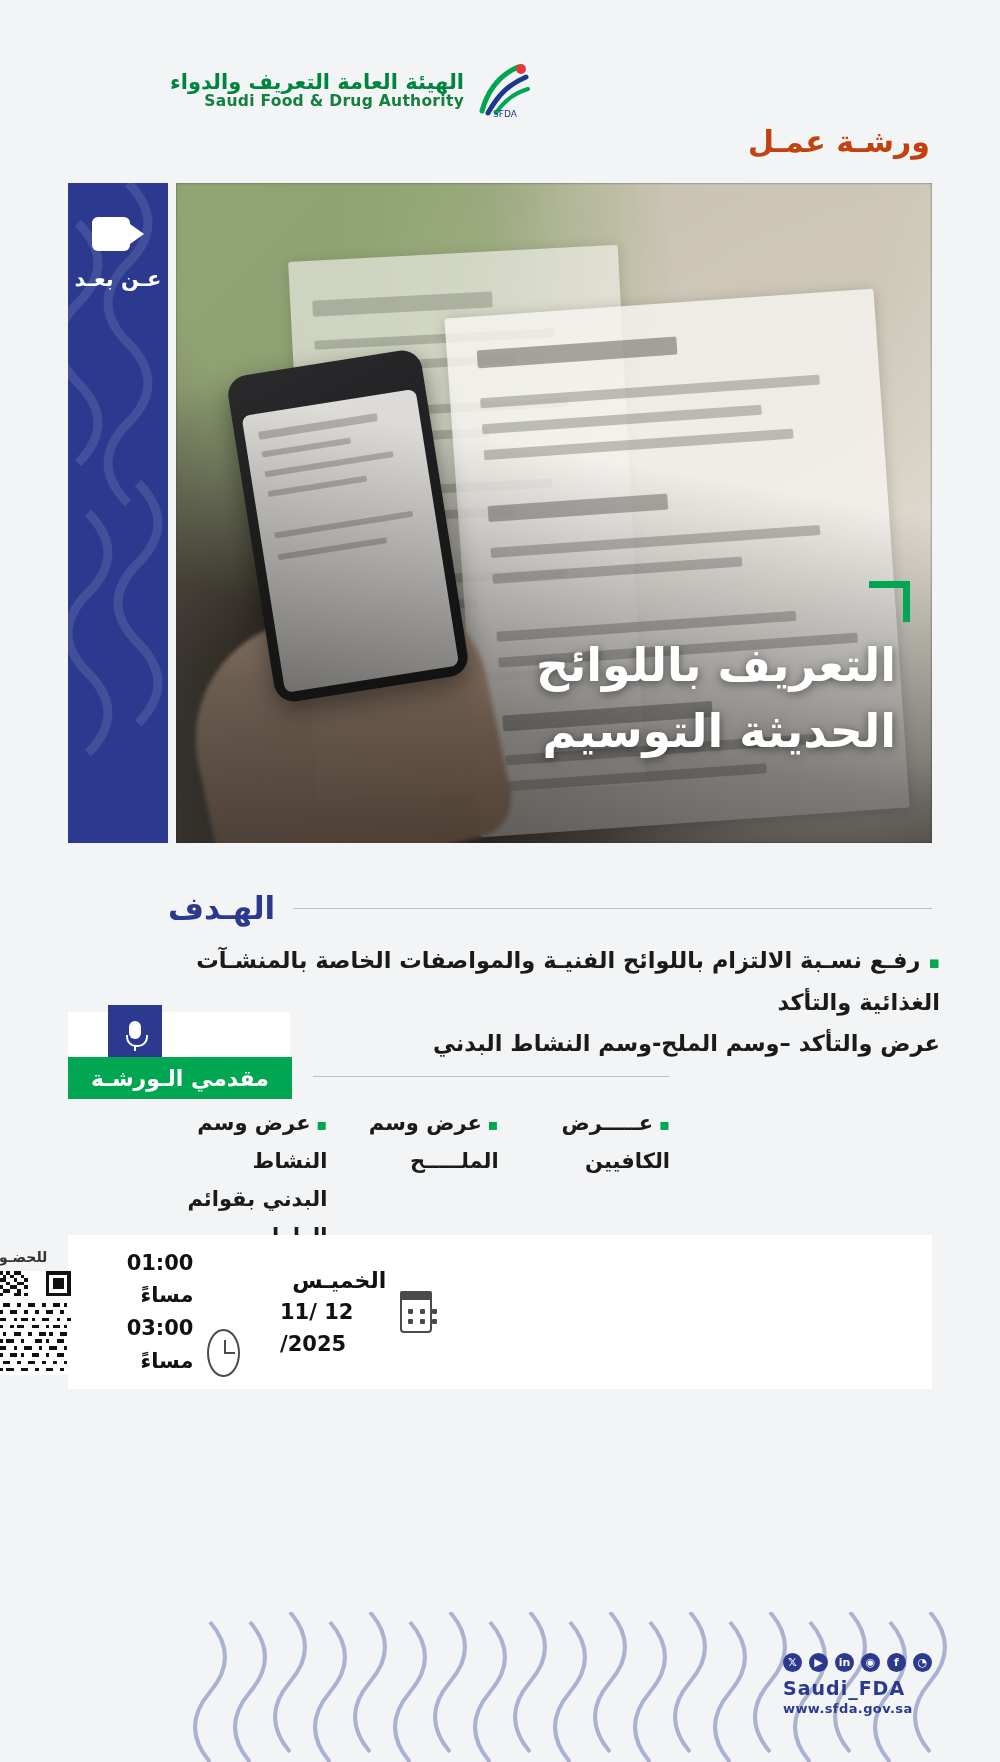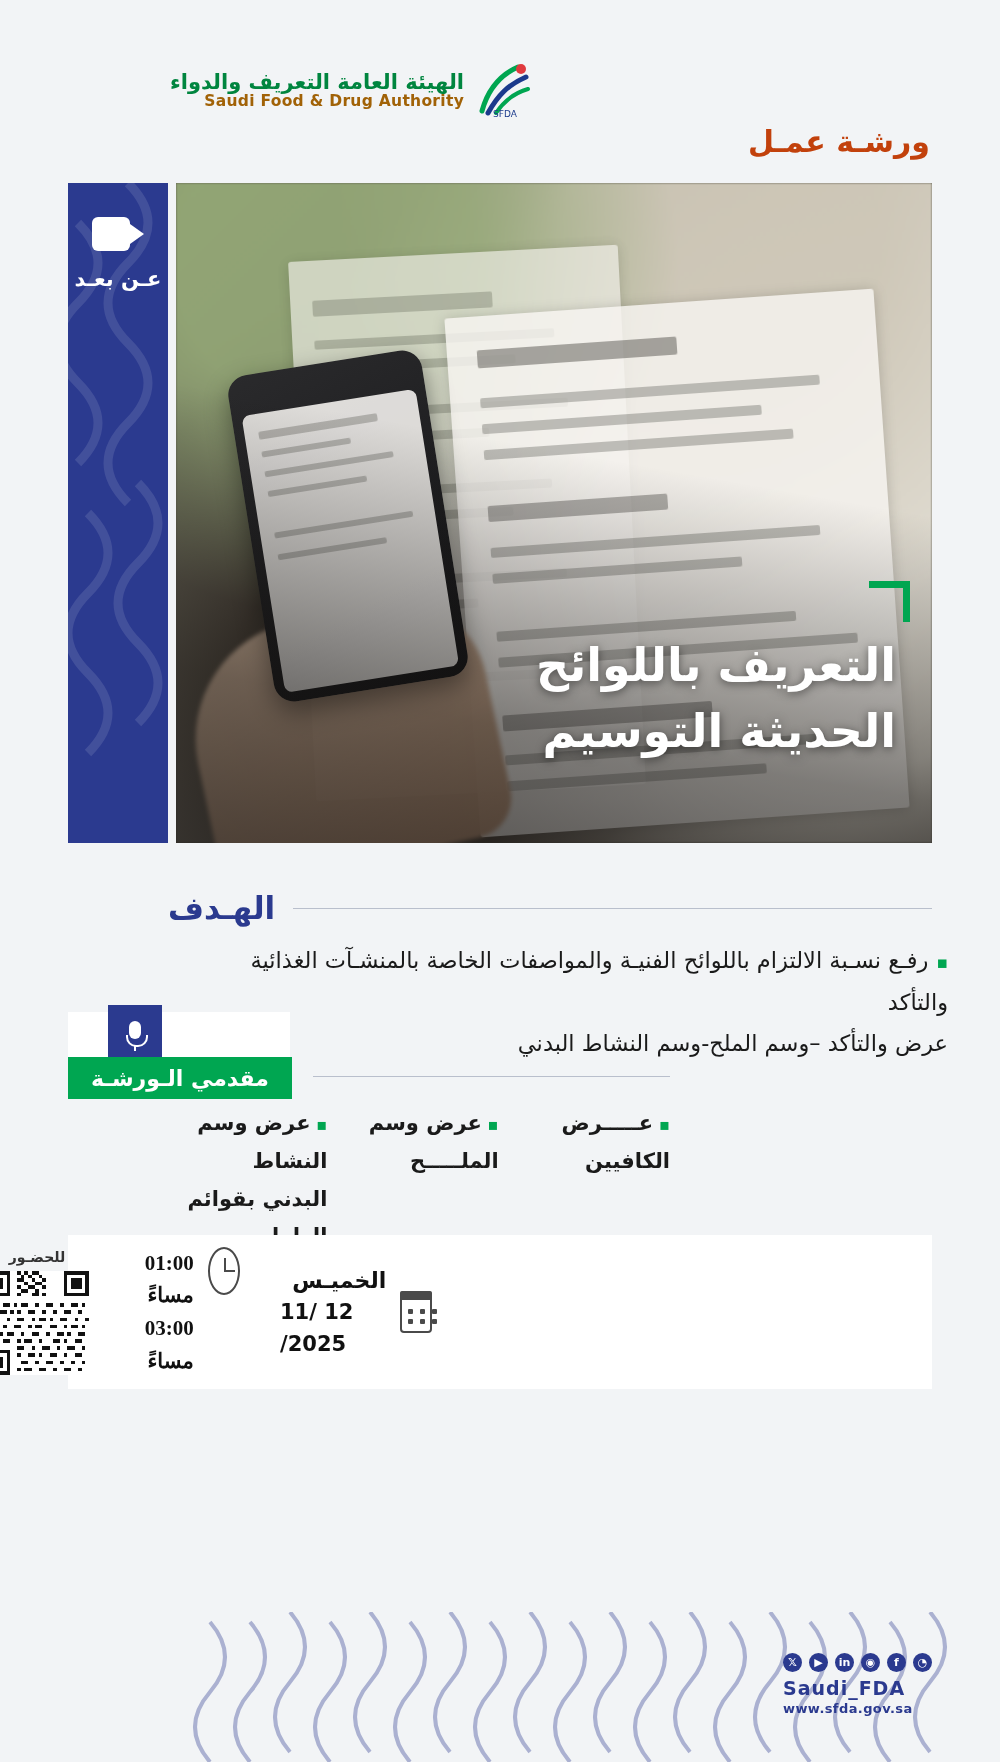--- a/index.html
+++ b/index.html
@@ -13,21 +13,21 @@
   .poster{position:relative;width:1000px;height:1762px;background:#f2f4f6;}
 
   
   .logo-wrap{
     position:absolute;top:56px;left:170px;width:780px;height:68px;
     display:flex;justify-content:flex-start;align-items:center;gap:10px;
     direction:ltr;
   }
   .logo-text{display:flex;flex-direction:column;align-items:flex-end;line-height:1.05;}
   .logo-ar{font-size:21px;color:#00853f;font-weight:bold;letter-spacing:.5px;white-space:nowrap;}
-  .logo-en{font-size:15.5px;color:#a16207;font-weight:bold;letter-spacing:.3px;white-space:nowrap;}
+  .logo-en{font-size:15.5px;color:#15803d;font-weight:bold;letter-spacing:.3px;white-space:nowrap;}
   .logo-mark{width:62px;height:58px;position:relative;flex:none;}
 
   
   .workshop-label{
     position:absolute;top:124px;right:70px;
     font-size:30px;font-weight:bold;color:#c2410c;letter-spacing:2px;
   }
 
   
   .hero{position:absolute;top:183px;right:68px;width:864px;height:660px;}
@@ -97,22 +97,22 @@
   .cam-lens{position:absolute;right:0;top:7px;width:0;height:0;border-top:10px solid transparent;border-bottom:10px solid transparent;border-left:14px solid #fff;}
   .rail-text{font-size:21px;font-weight:bold;letter-spacing:2px;}
 
   
   .sec-head{position:absolute;display:flex;align-items:center;gap:18px;direction:rtl;}
   .sec-title{font-size:31px;font-weight:bold;color:#2b3a8f;white-space:nowrap;}
   .sec-rule{height:1px;background:#b9bfcc;flex:1;}
 
   .goal-head{top:890px;right:68px;width:764px;}
   .goal-text{
-    position:absolute;top:940px;right:52px;width:764px;
-    font-size:22.5px;line-height:1.85;color:#1a1a1a;text-align:right;font-weight:400;
+    position:absolute;top:940px;right:60px;width:764px;
+    font-size:22.5px;line-height:1.85;color:#1a1a1a;text-align:right;font-weight:700;
   }
   .bullet-sq{color:#00a651;font-size:17px;margin-left:8px;}
 
   .axes-head{top:1058px;right:330px;width:500px;}
   .axes-grid{
     position:absolute;top:1105px;right:330px;width:500px;
     display:flex;justify-content:space-between;gap:14px;direction:rtl;
   }
   .axis-item{font-size:21px;line-height:1.8;color:#1a1a1a;text-align:right;font-weight:600;width:33%;}
   .axis-item .mk{color:#00a651;font-size:16px;margin-left:6px;}
@@ -146,21 +146,21 @@
   }
   .strip-inner{display:flex;align-items:center;gap:40px;padding-right:500px;}
   .date-block{display:flex;align-items:center;gap:14px;direction:rtl;}
   .date-text{line-height:1.5;}
   .date-day{font-size:22px;font-weight:bold;color:#111;}
   .date-num{font-size:21px;font-weight:bold;color:#111;direction:ltr;}
   .cal{width:44px;height:42px;position:relative;}
   .cal-body{position:absolute;inset:0;border:2px solid #4a4a4a;border-radius:4px;background:#fff;}
   .cal-top{position:absolute;left:0;right:0;top:0;height:9px;background:#4a4a4a;border-radius:2px 2px 0 0;}
   .cal-dot{position:absolute;width:5px;height:5px;background:#4a4a4a;border-radius:1px;}
-  .time-block{display:flex;align-items:flex-start;gap:14px;direction:rtl;font-family:Liberation Serif, serif;}
+  .time-block{display:flex;align-items:flex-end;gap:14px;direction:rtl;}
   .time-text{text-align:right;line-height:1.55;}
   .time-line{font-size:21px;font-weight:bold;color:#111;direction:rtl;}
   .clock{width:44px;height:44px;border:2px solid #4a4a4a;border-radius:50%;position:relative;}
   .clock::before{content:"";position:absolute;left:50%;top:9px;width:2px;height:14px;background:#4a4a4a;transform-origin:bottom;}
   .clock::after{content:"";position:absolute;left:50%;top:21px;width:11px;height:2px;background:#4a4a4a;}
   .qr-block{display:flex;flex-direction:column;align-items:center;gap:6px;}
   .qr-label{font-size:14px;color:#333;font-weight:600;}
   .qr{width:104px;height:104px;position:relative;background:#fff;}
 
   

